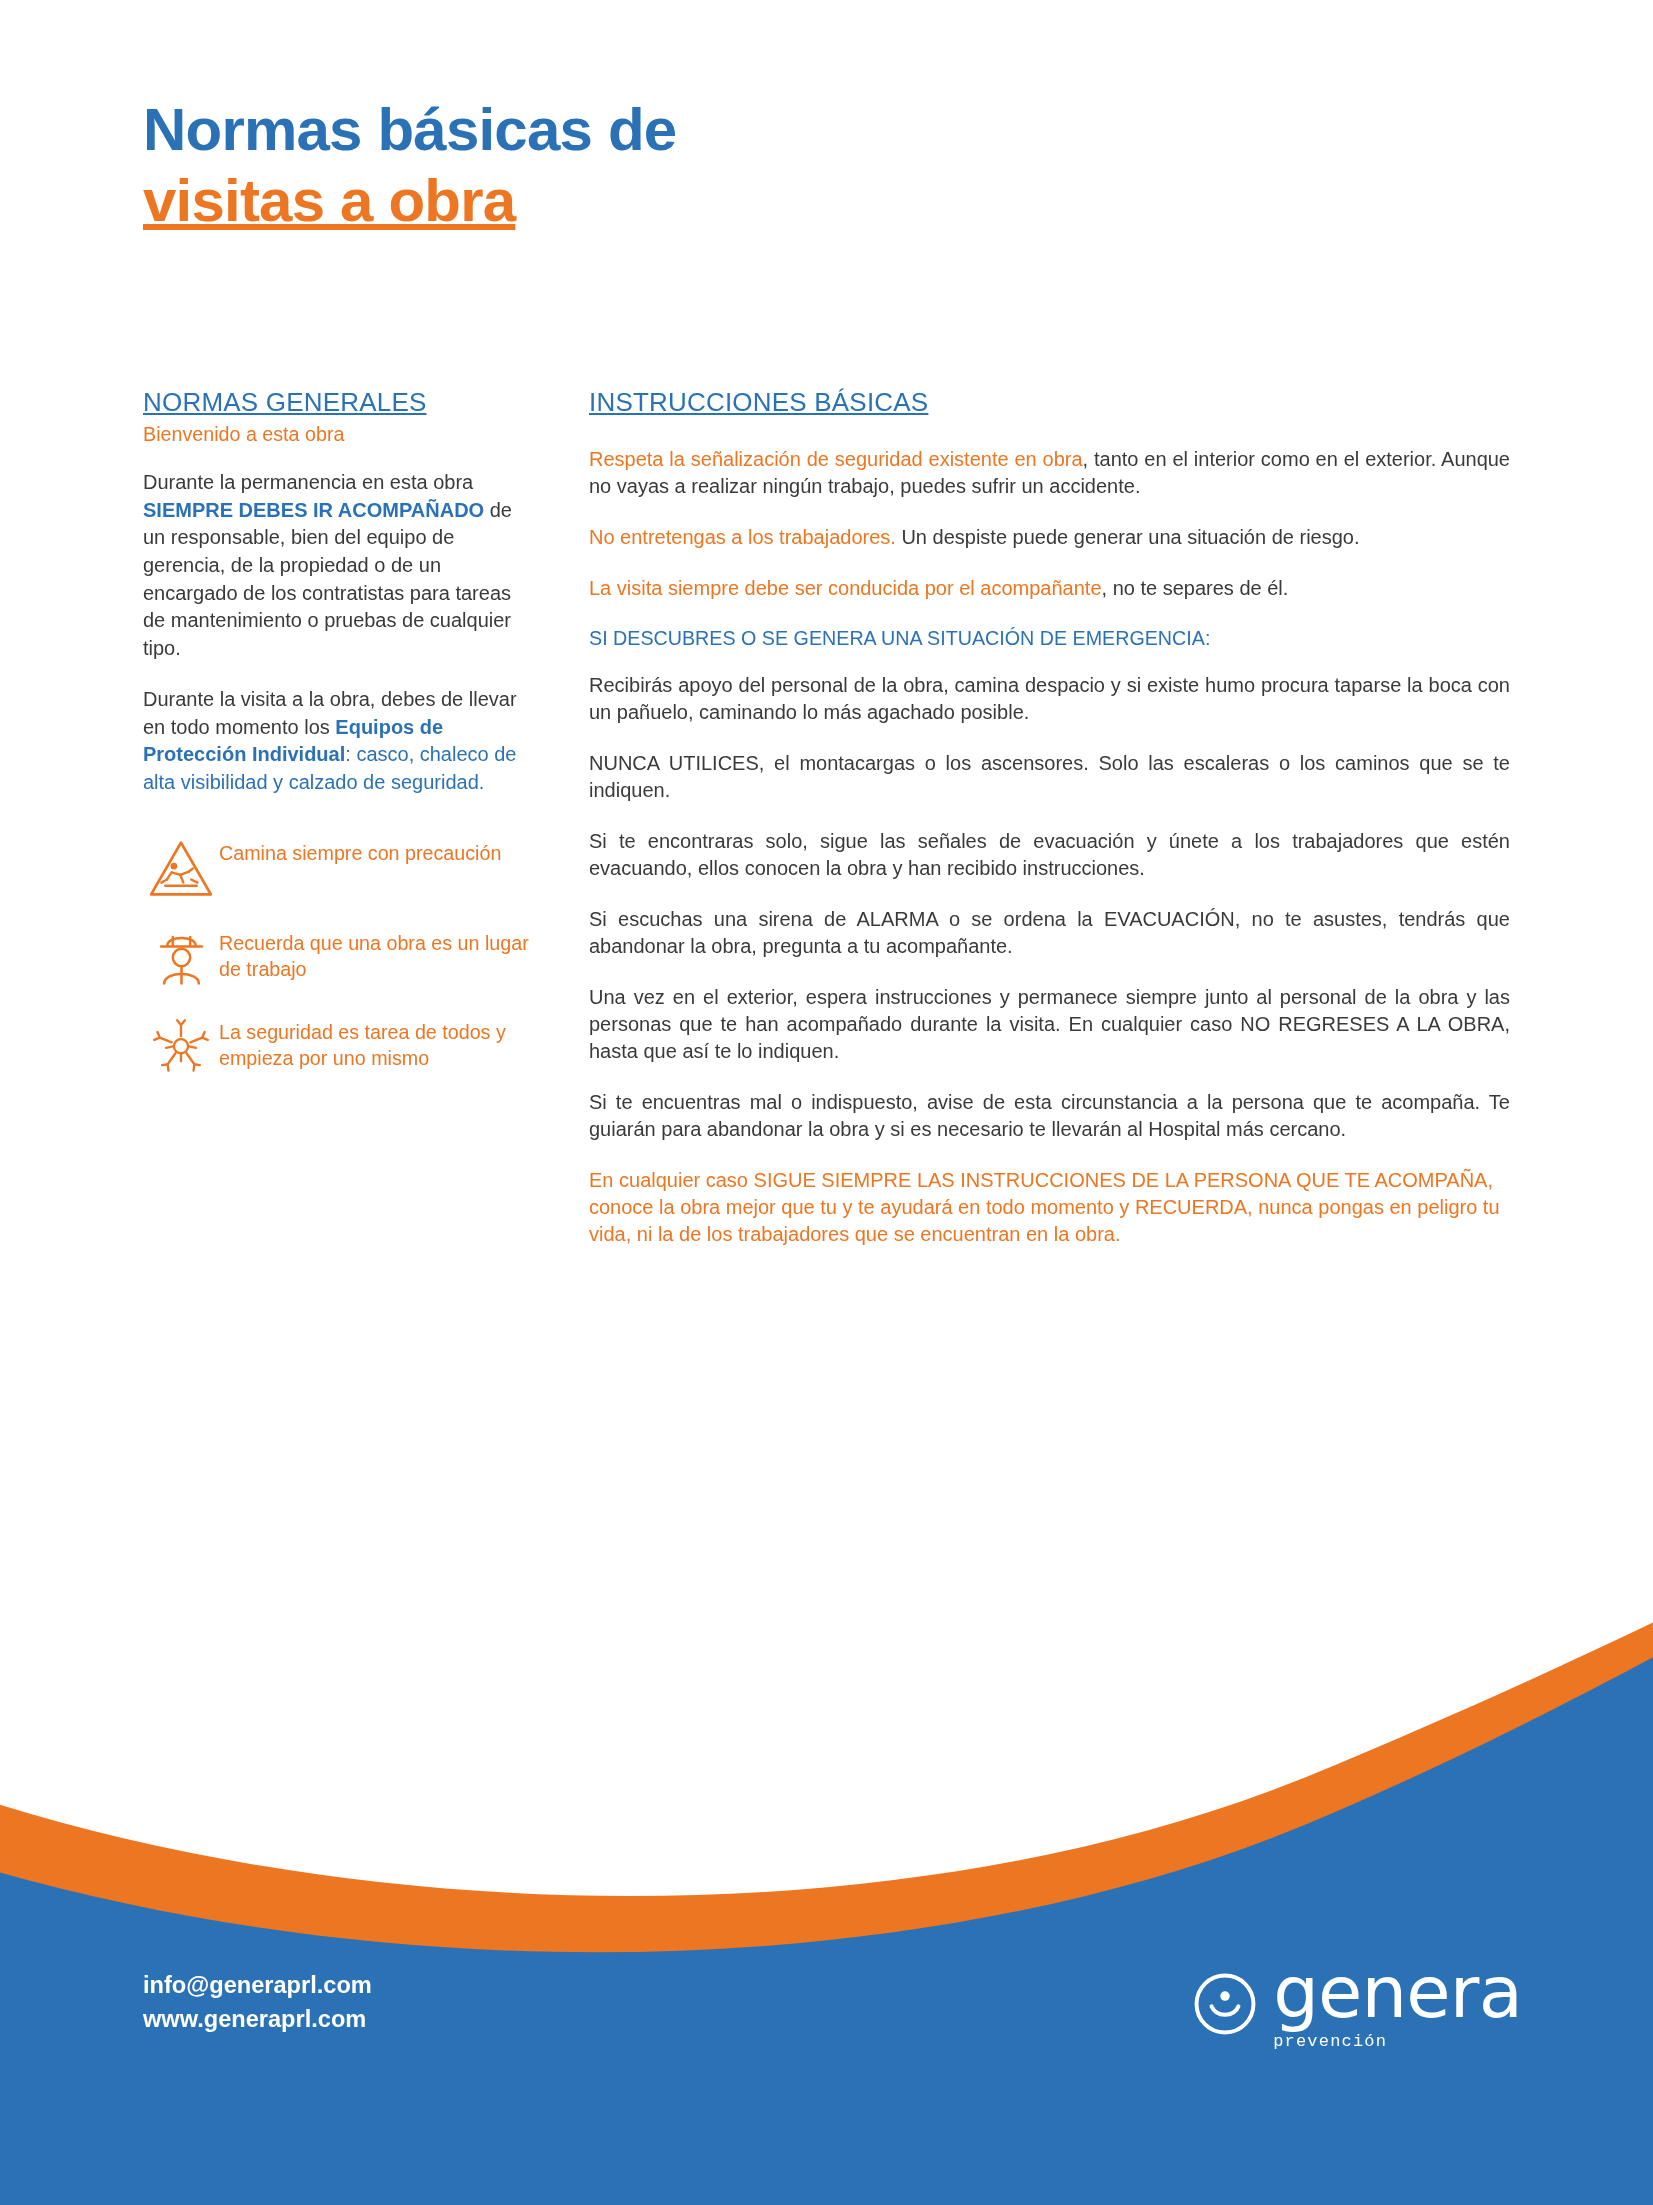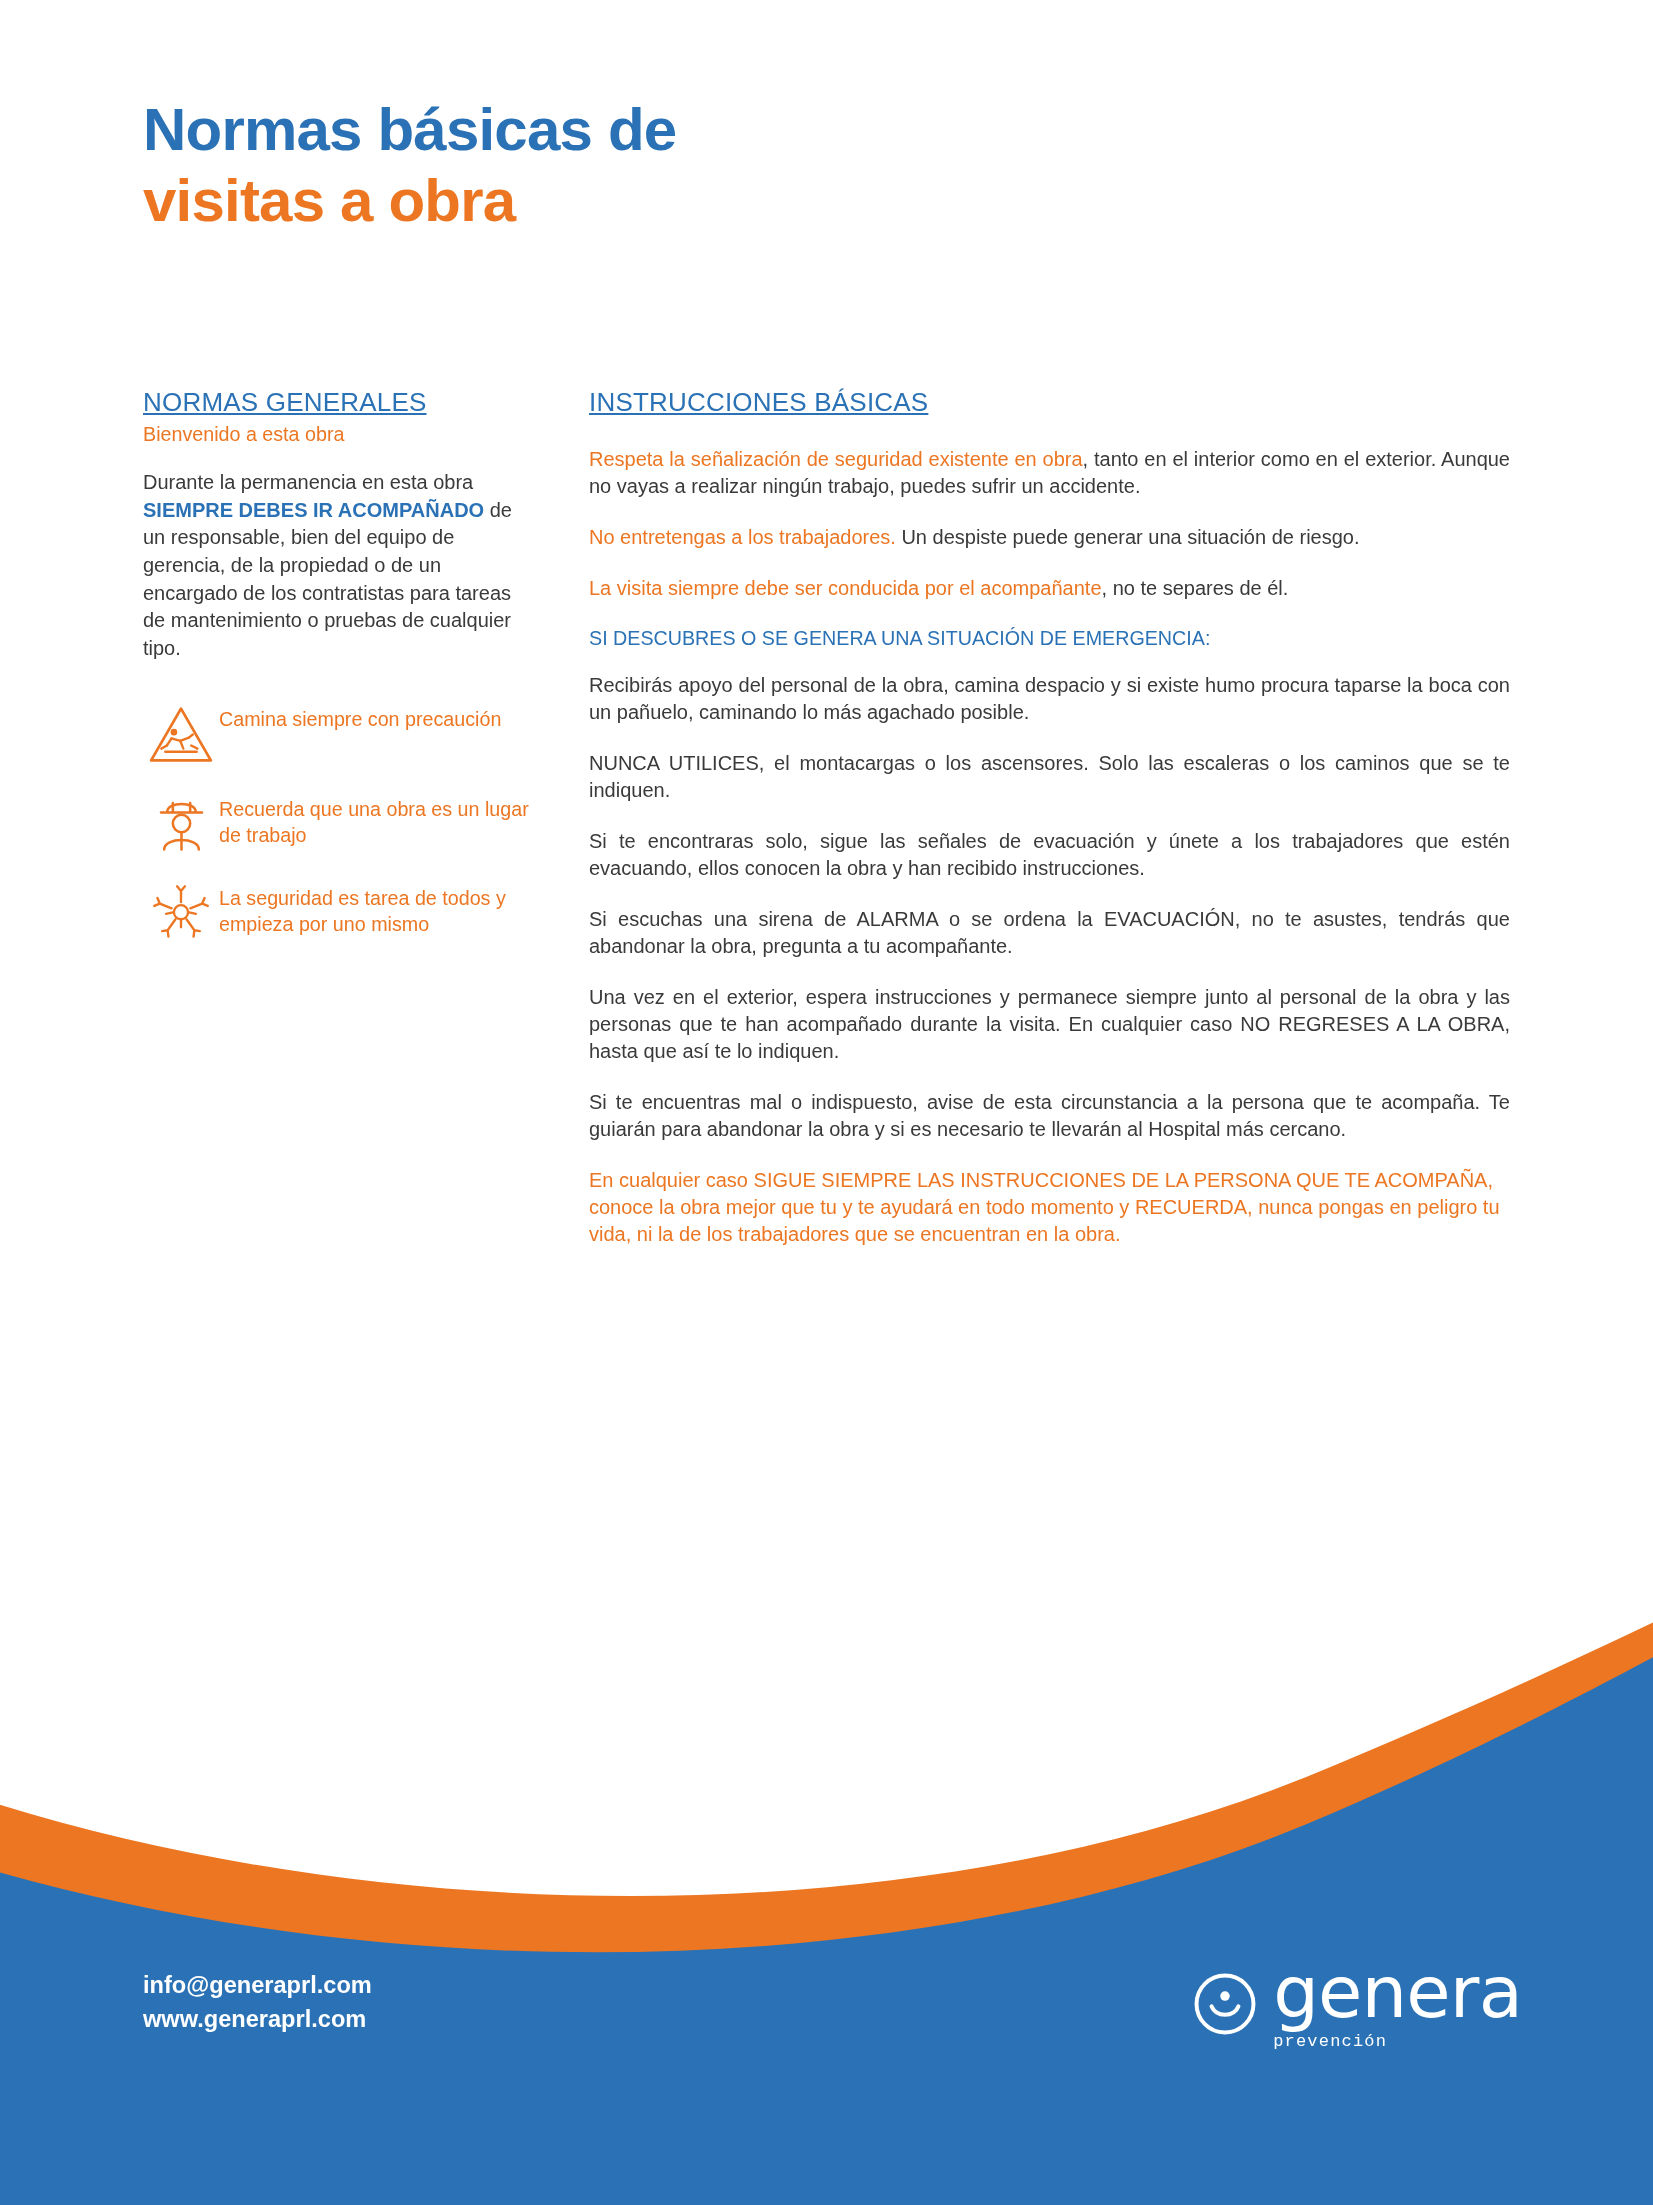--- a/index.html
+++ b/index.html
@@ -36,20 +36,21 @@
     color: #2a72b5;
     letter-spacing: -0.8px;
     line-height: 1.18;
   }
   .title-line2 {
     font-size: 60px;
     font-weight: bold;
     color: #ec7622;
     letter-spacing: -0.8px;
     line-height: 1.18;
+    text-decoration: underline;
   }
 
   
   .left-col {
     position: absolute;
     left: 143px;
     top: 387px;
     width: 386px;
   }
   .right-col {
@@ -194,20 +195,21 @@
     <div class="title-line2">visitas a obra</div>
   </div>
 
   <div class="left-col">
     <h2 class="col-heading">NORMAS GENERALES</h2>
     <div class="col-subheading">Bienvenido a esta obra</div>
 
 
     <p class="para"><span>Durante la permanencia en esta obra </span><span class="b-blue">SIEMPRE DEBES IR ACOMPAÑADO</span><span> de un responsable, bien del equipo de gerencia, de la propiedad o de un encargado de los contratistas para tareas de mantenimiento o pruebas de cualquier tipo.</span></p>
 
+    <p class="para"><span>Durante la visita a la obra, debes de llevar en todo momento los </span><span class="b-blue">Equipos de Protección Individual</span><span class="t-blue">: casco, chaleco de alta visibilidad y calzado de seguridad.</span></p>
 
     <div class="icon-list">
 
       <div class="icon-row">
         <div class="icon-box">
           <svg width="66" height="63" viewBox="0 0 84 80" aria-hidden="true">
             <polygon points="42,7 80,73 4,73" fill="none" stroke="#ec7622" stroke-width="3.5" stroke-linejoin="round"></polygon>
             <g stroke="#ec7622" stroke-width="3" fill="none" stroke-linecap="round">
               <circle cx="33" cy="37" r="4.2" fill="#ec7622" stroke="none"></circle>
               <path d="M30 45 L24 54"></path>

